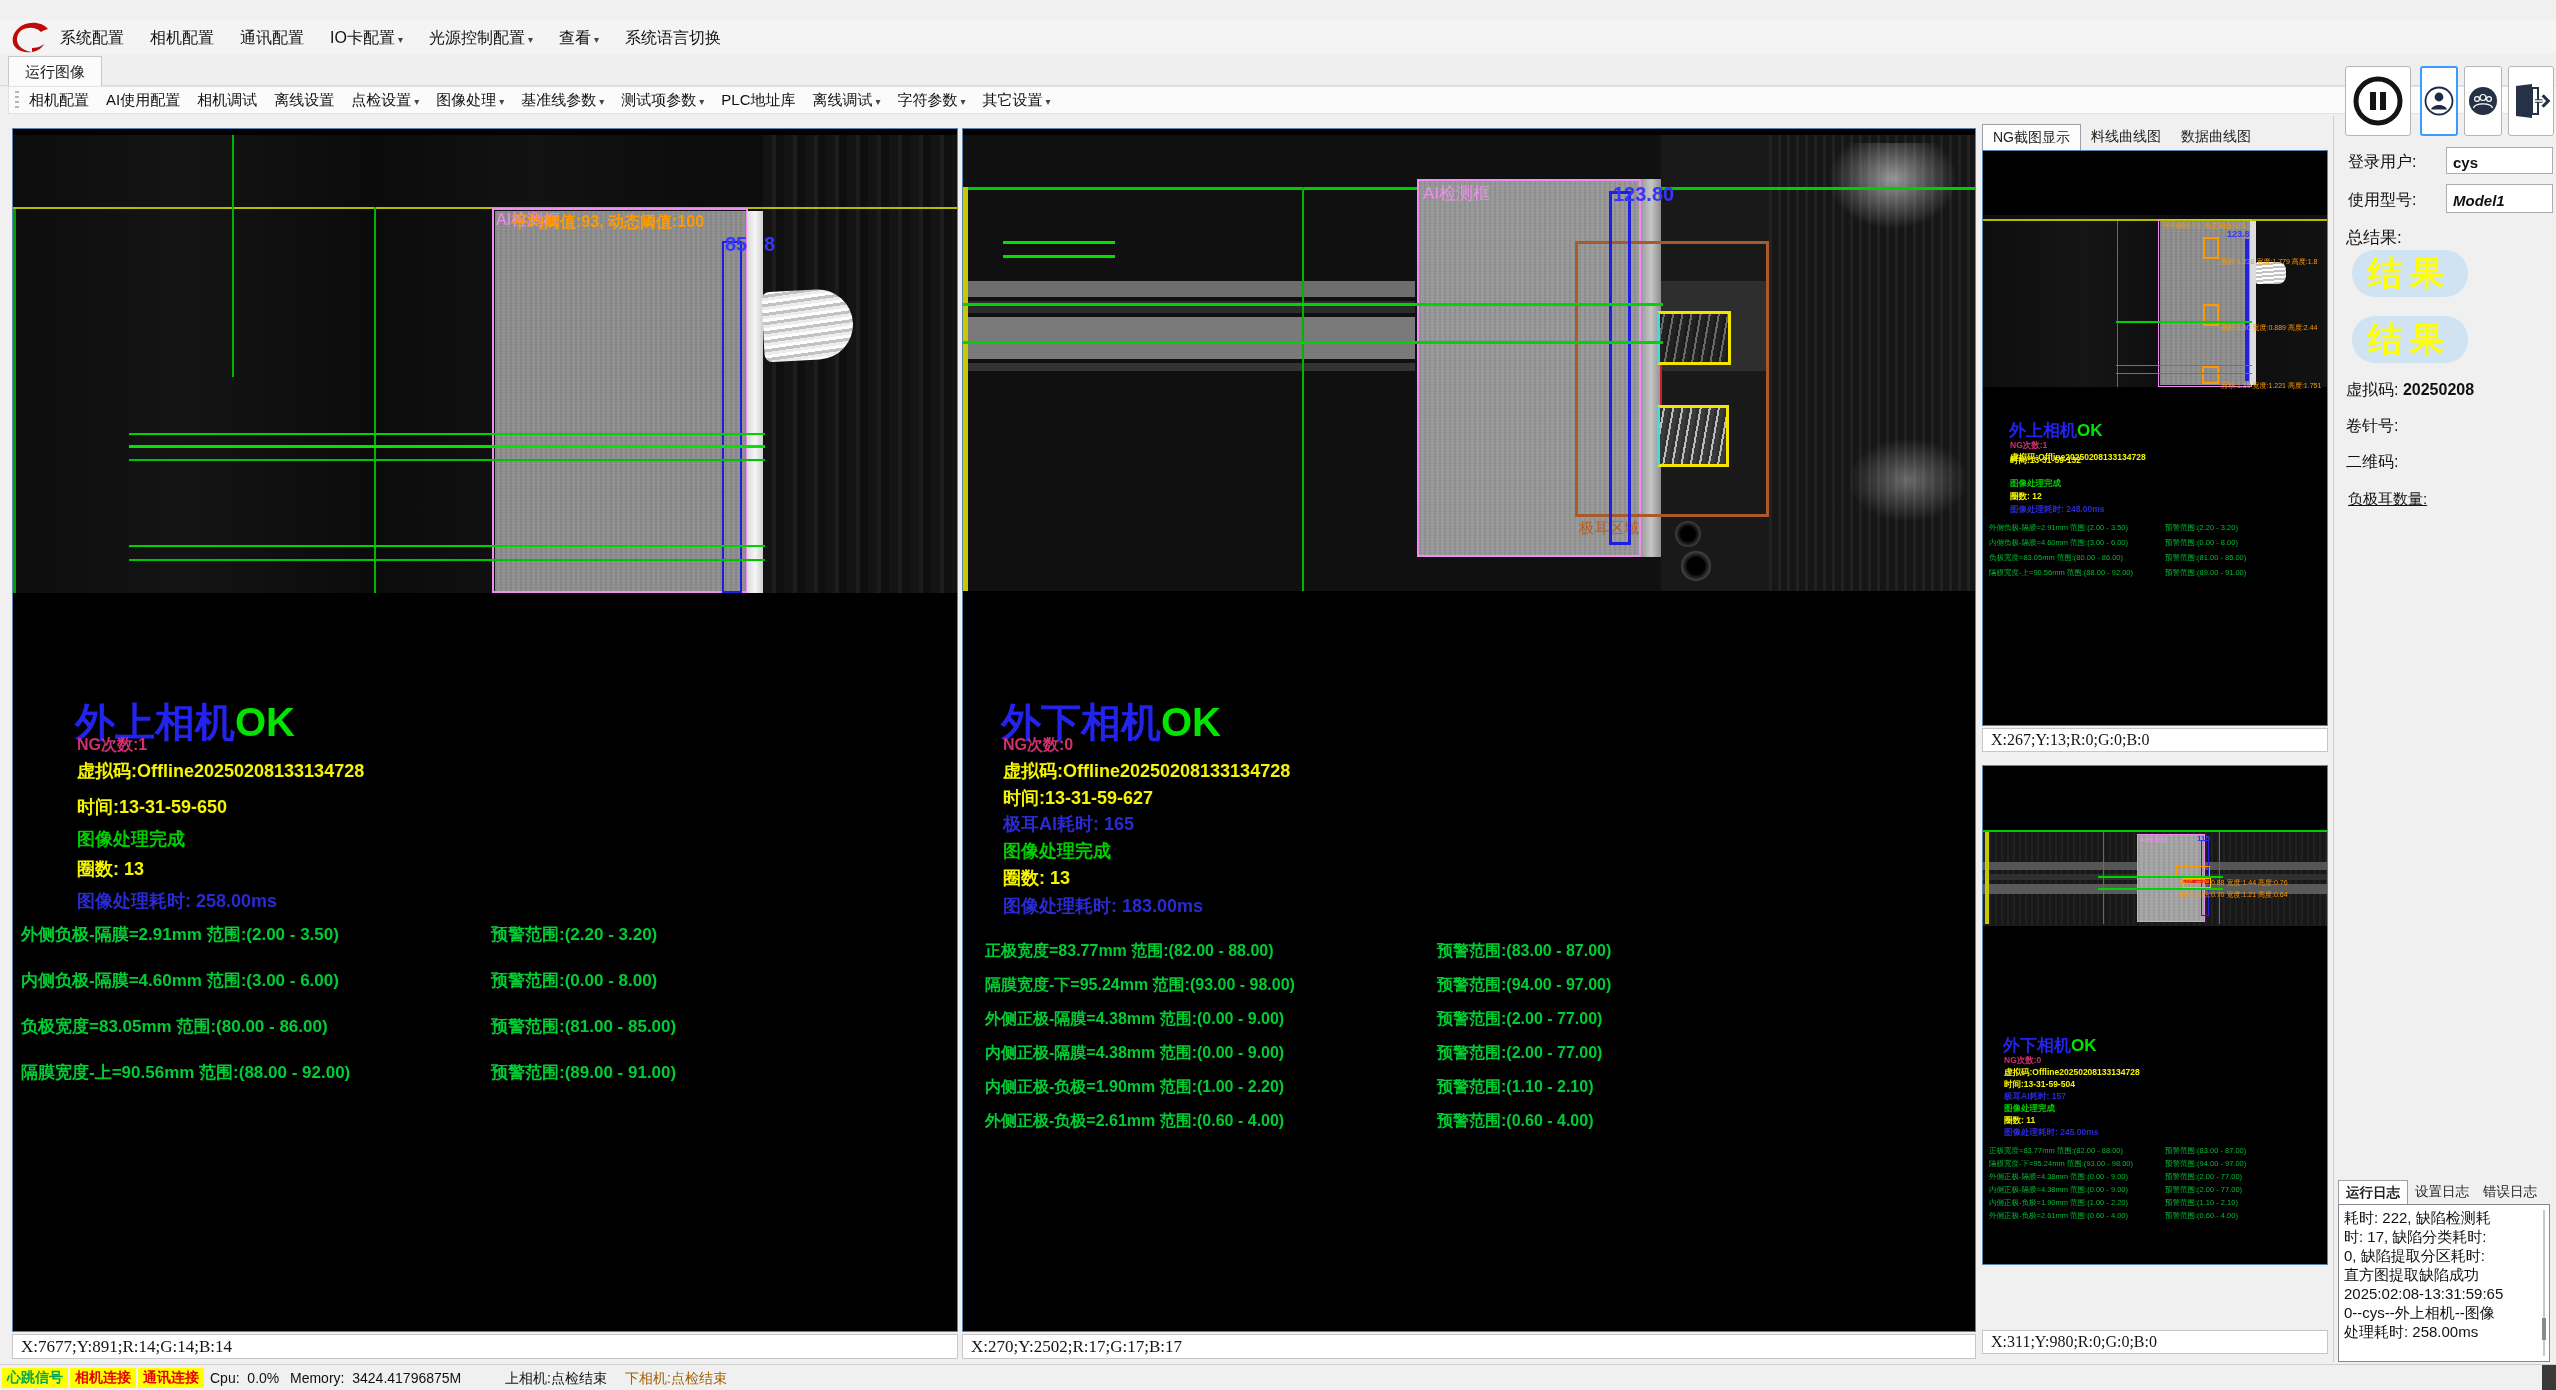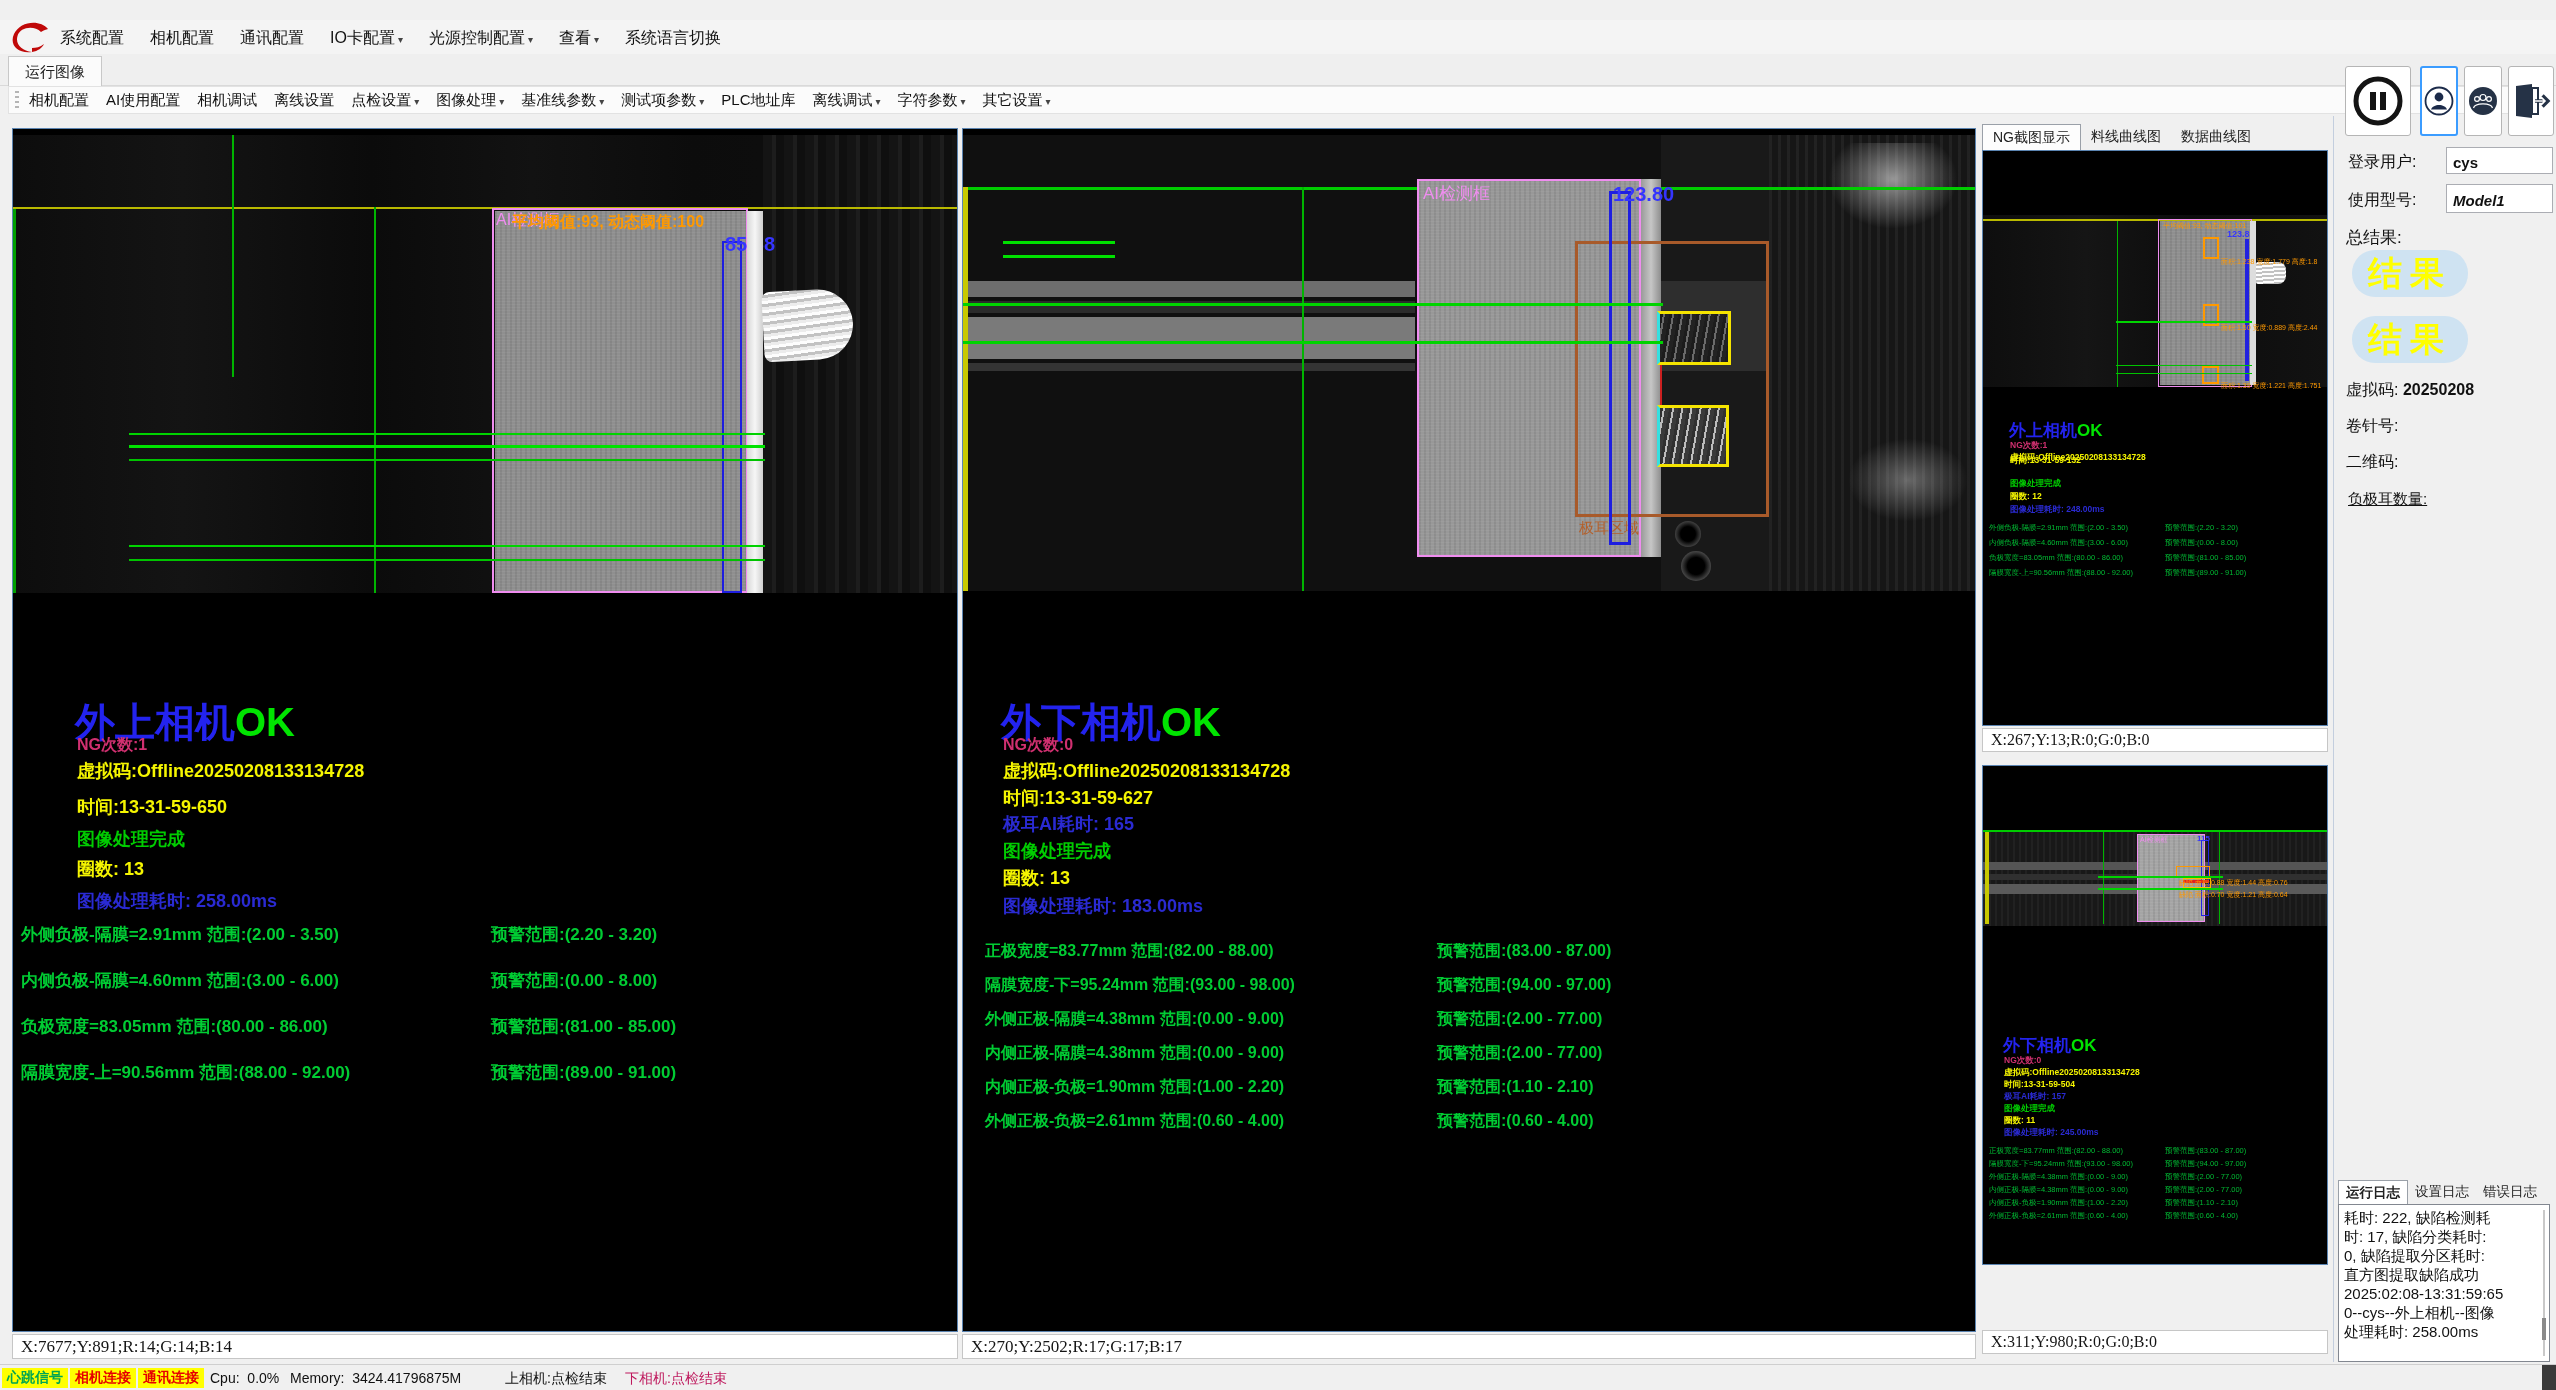--- a/index.html
+++ b/index.html
@@ -366,17 +366,17 @@
     <span class="st-yellow" style="left:2px;color:#00a651;">心跳信号</span>
     <span class="st-yellow" style="left:70px;color:#e60000;">相机连接</span>
     <span class="st-yellow" style="left:138px;color:#e60000;">通讯连接</span>
     <span class="abs" style="left:210px;top:5px;color:#111;">
       <span>Cpu:</span>&nbsp;&nbsp;<span>0.0%</span>
     </span>
     <span class="abs" style="left:290px;top:5px;color:#111;">
       <span>Memory:</span>&nbsp;&nbsp;<span>3424.41796875M</span>
     </span>
     <span class="abs" style="left:505px;top:5px;color:#111;">上相机:点检结束</span>
-    <span class="abs" style="left:625px;top:5px;color:#be185d;">下相机:点检结束</span>
+    <span class="abs" style="left:625px;top:5px;color:#a16207;">下相机:点检结束</span>
     <span class="abs" style="right:0;top:0;width:14px;height:25px;background:#3a3a3a;"></span>
   </div>
 
 </div>
 
 </body></html>

